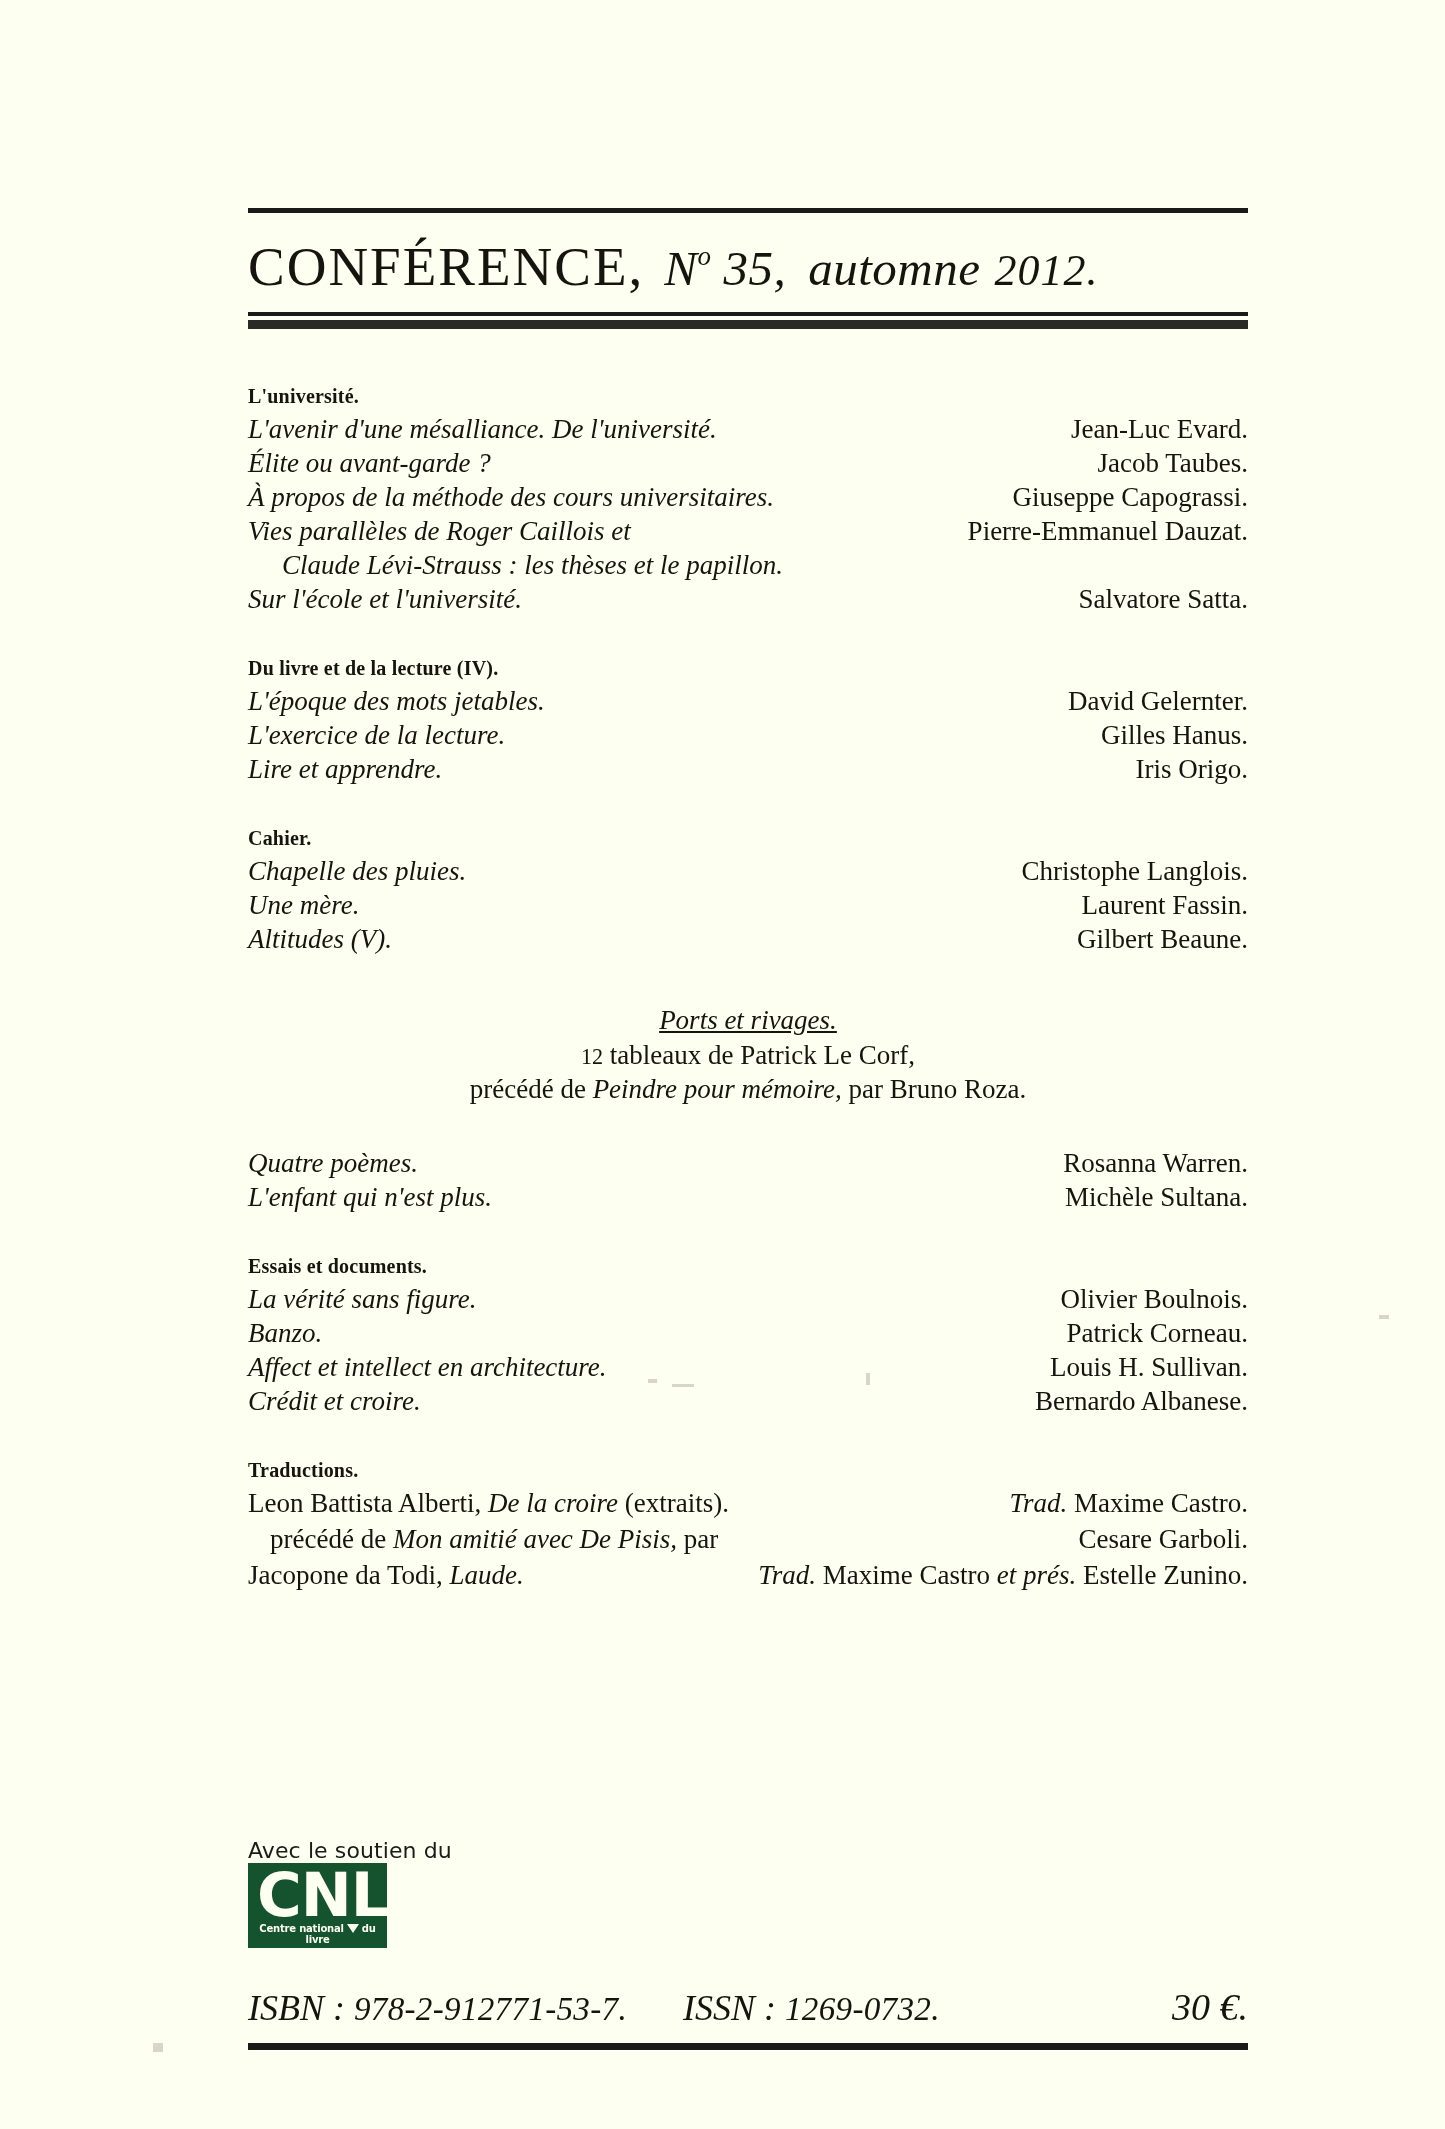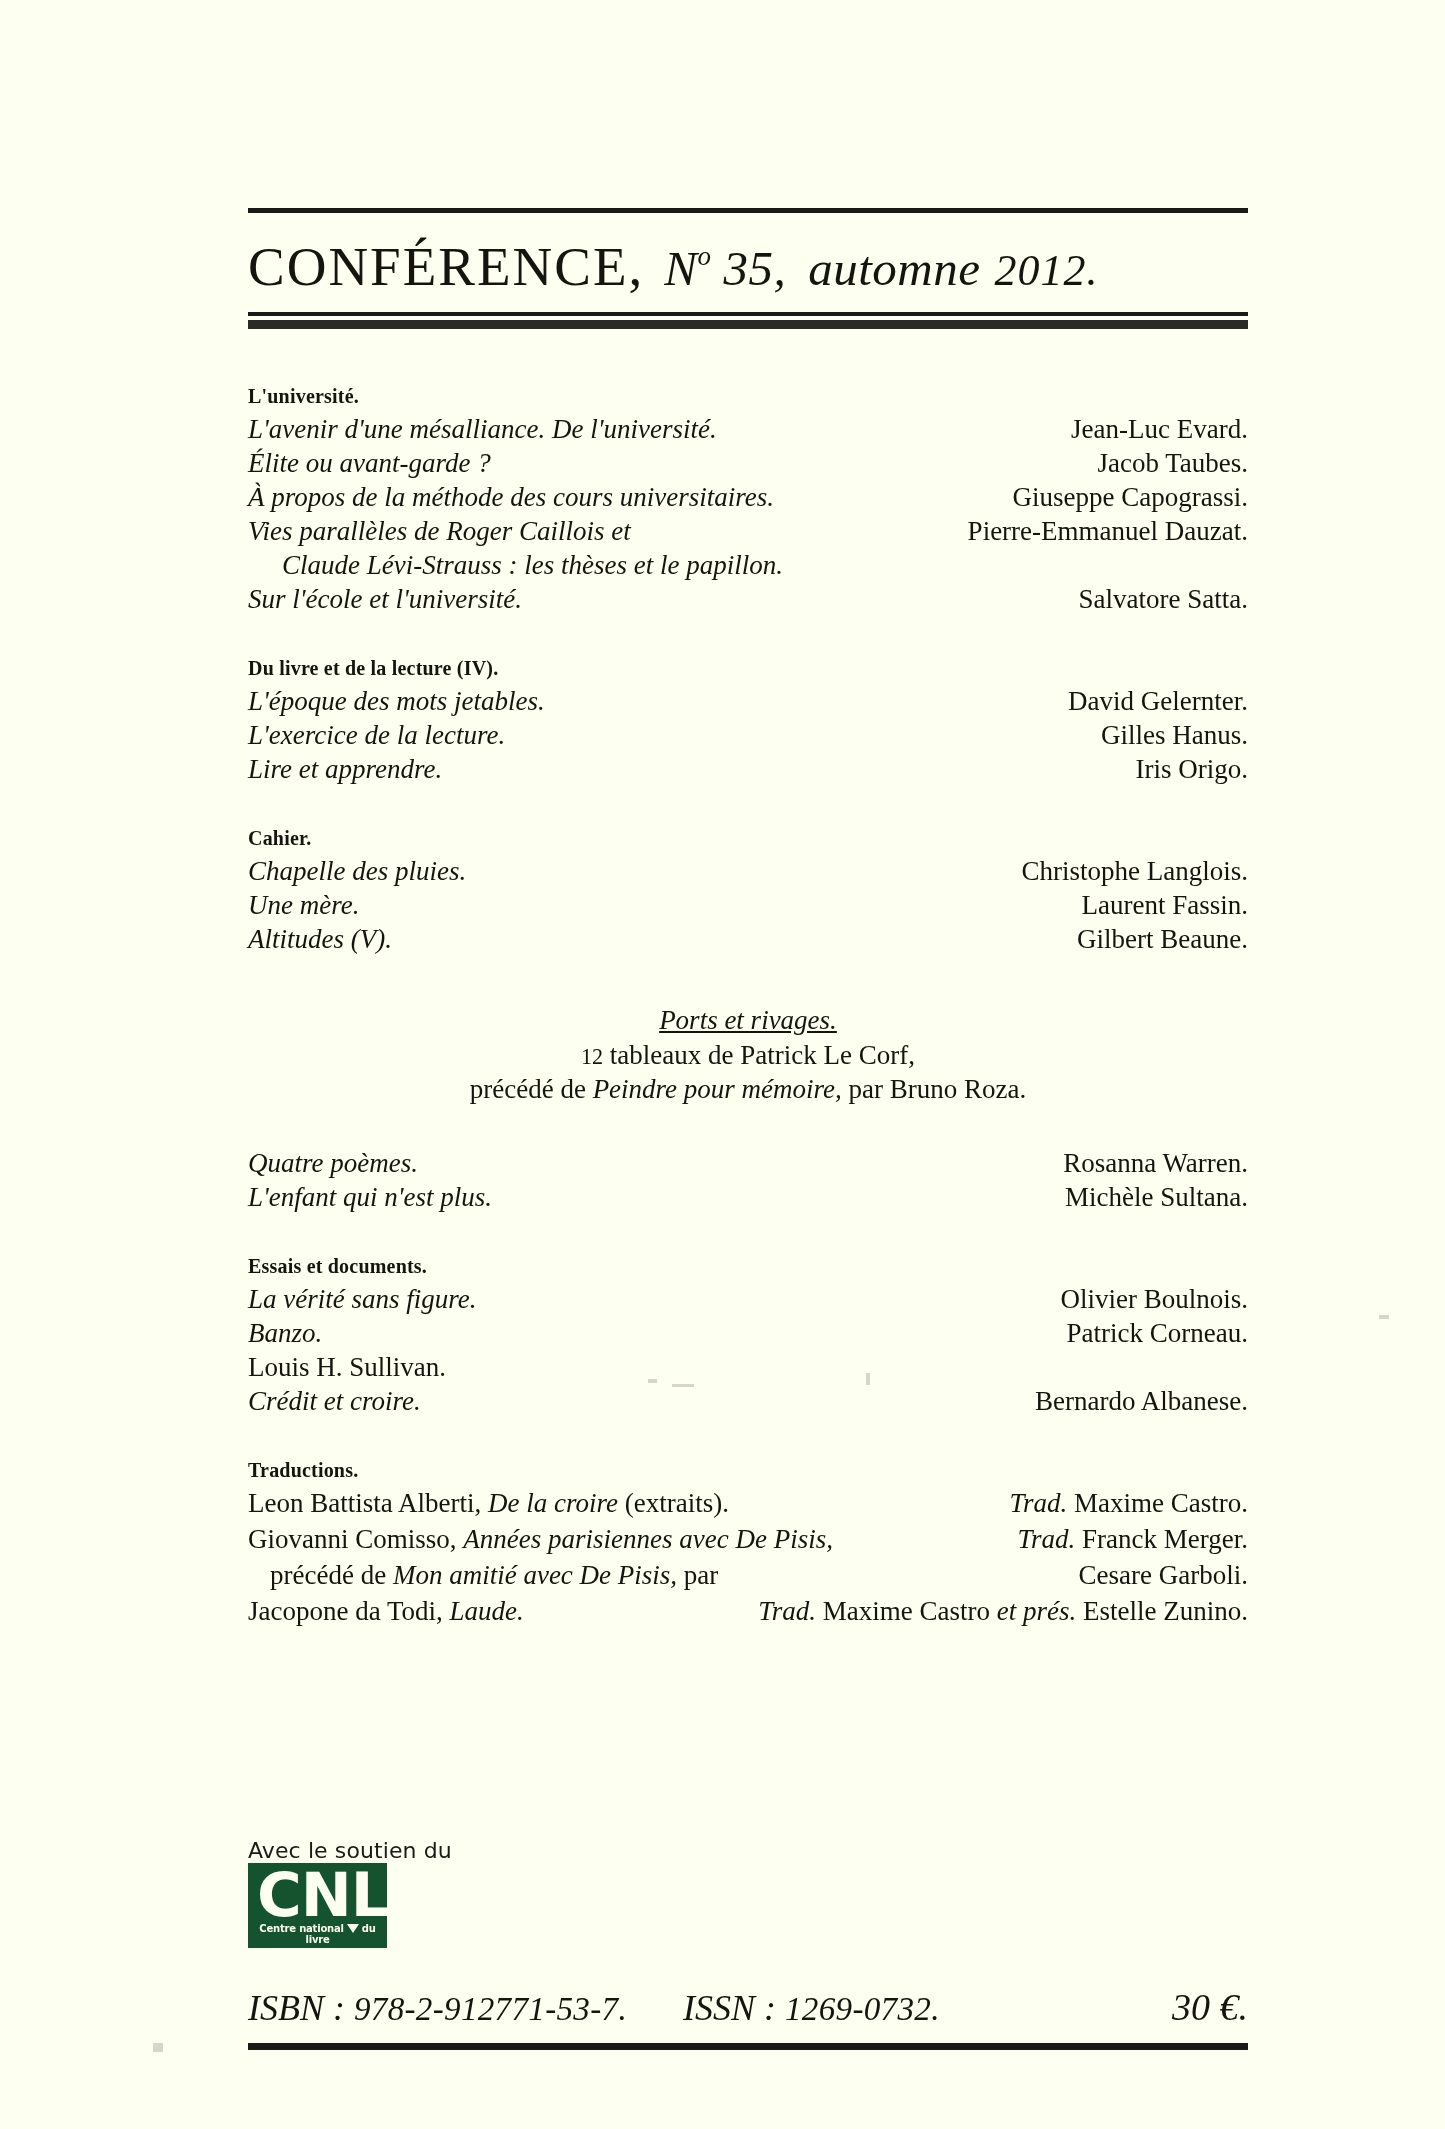--- a/index.html
+++ b/index.html
@@ -362,41 +362,38 @@
         <div class="section-title">Essais et documents.</div>
         <div class="entry">
           <span class="e-title">La vérité sans figure.</span>
           <span class="e-author">Olivier Boulnois.</span>
         </div>
         <div class="entry">
           <span class="e-title">Banzo.</span>
           <span class="e-author">Patrick Corneau.</span>
         </div>
         <div class="entry">
+          <span class="e-title">Affect et intellect en architecture.</span>
           <span class="e-author">Louis H. Sullivan.</span>
         </div>
         <div class="entry">
           <span class="e-title">Crédit et croire.</span>
           <span class="e-author">Bernardo Albanese.</span>
         </div>
       </div>
 
       <div class="section">
         <div class="section-title">Traductions.</div>
 
 
         <div class="trad-entry">
           <span class="t-work"><span>Leon Battista Alberti, </span><em>De la croire</em><span> (extraits).</span></span>
           <span class="t-trans"><em>Trad.</em><span> Maxime Castro.</span><em></em><span></span></span>
         </div>
 
-        <div class="trad-entry">
-          <span class="t-work"><span>Giovanni Comisso, </span><em>Années parisiennes avec De Pisis,</em><span></span></span>
-          <span class="t-trans"><em>Trad.</em><span> Franck Merger.</span><em></em><span></span></span>
-        </div>
 
         <div class="trad-entry">
           <span class="t-work indent"><span>précédé de </span><em>Mon amitié avec De Pisis,</em><span> par</span></span>
           <span class="t-trans"><em></em><span>Cesare Garboli.</span><em></em><span></span></span>
         </div>
 
         <div class="trad-entry">
           <span class="t-work"><span>Jacopone da Todi, </span><em>Laude.</em><span></span></span>
           <span class="t-trans"><em>Trad.</em><span> Maxime Castro </span><em>et prés.</em><span> Estelle Zunino.</span></span>
         </div>

